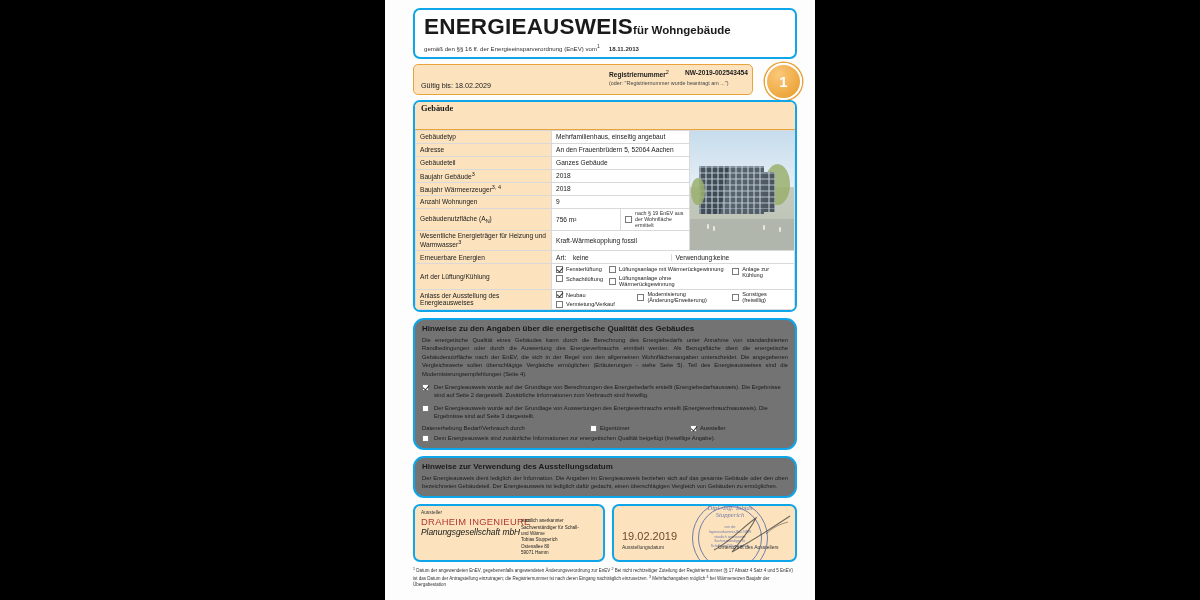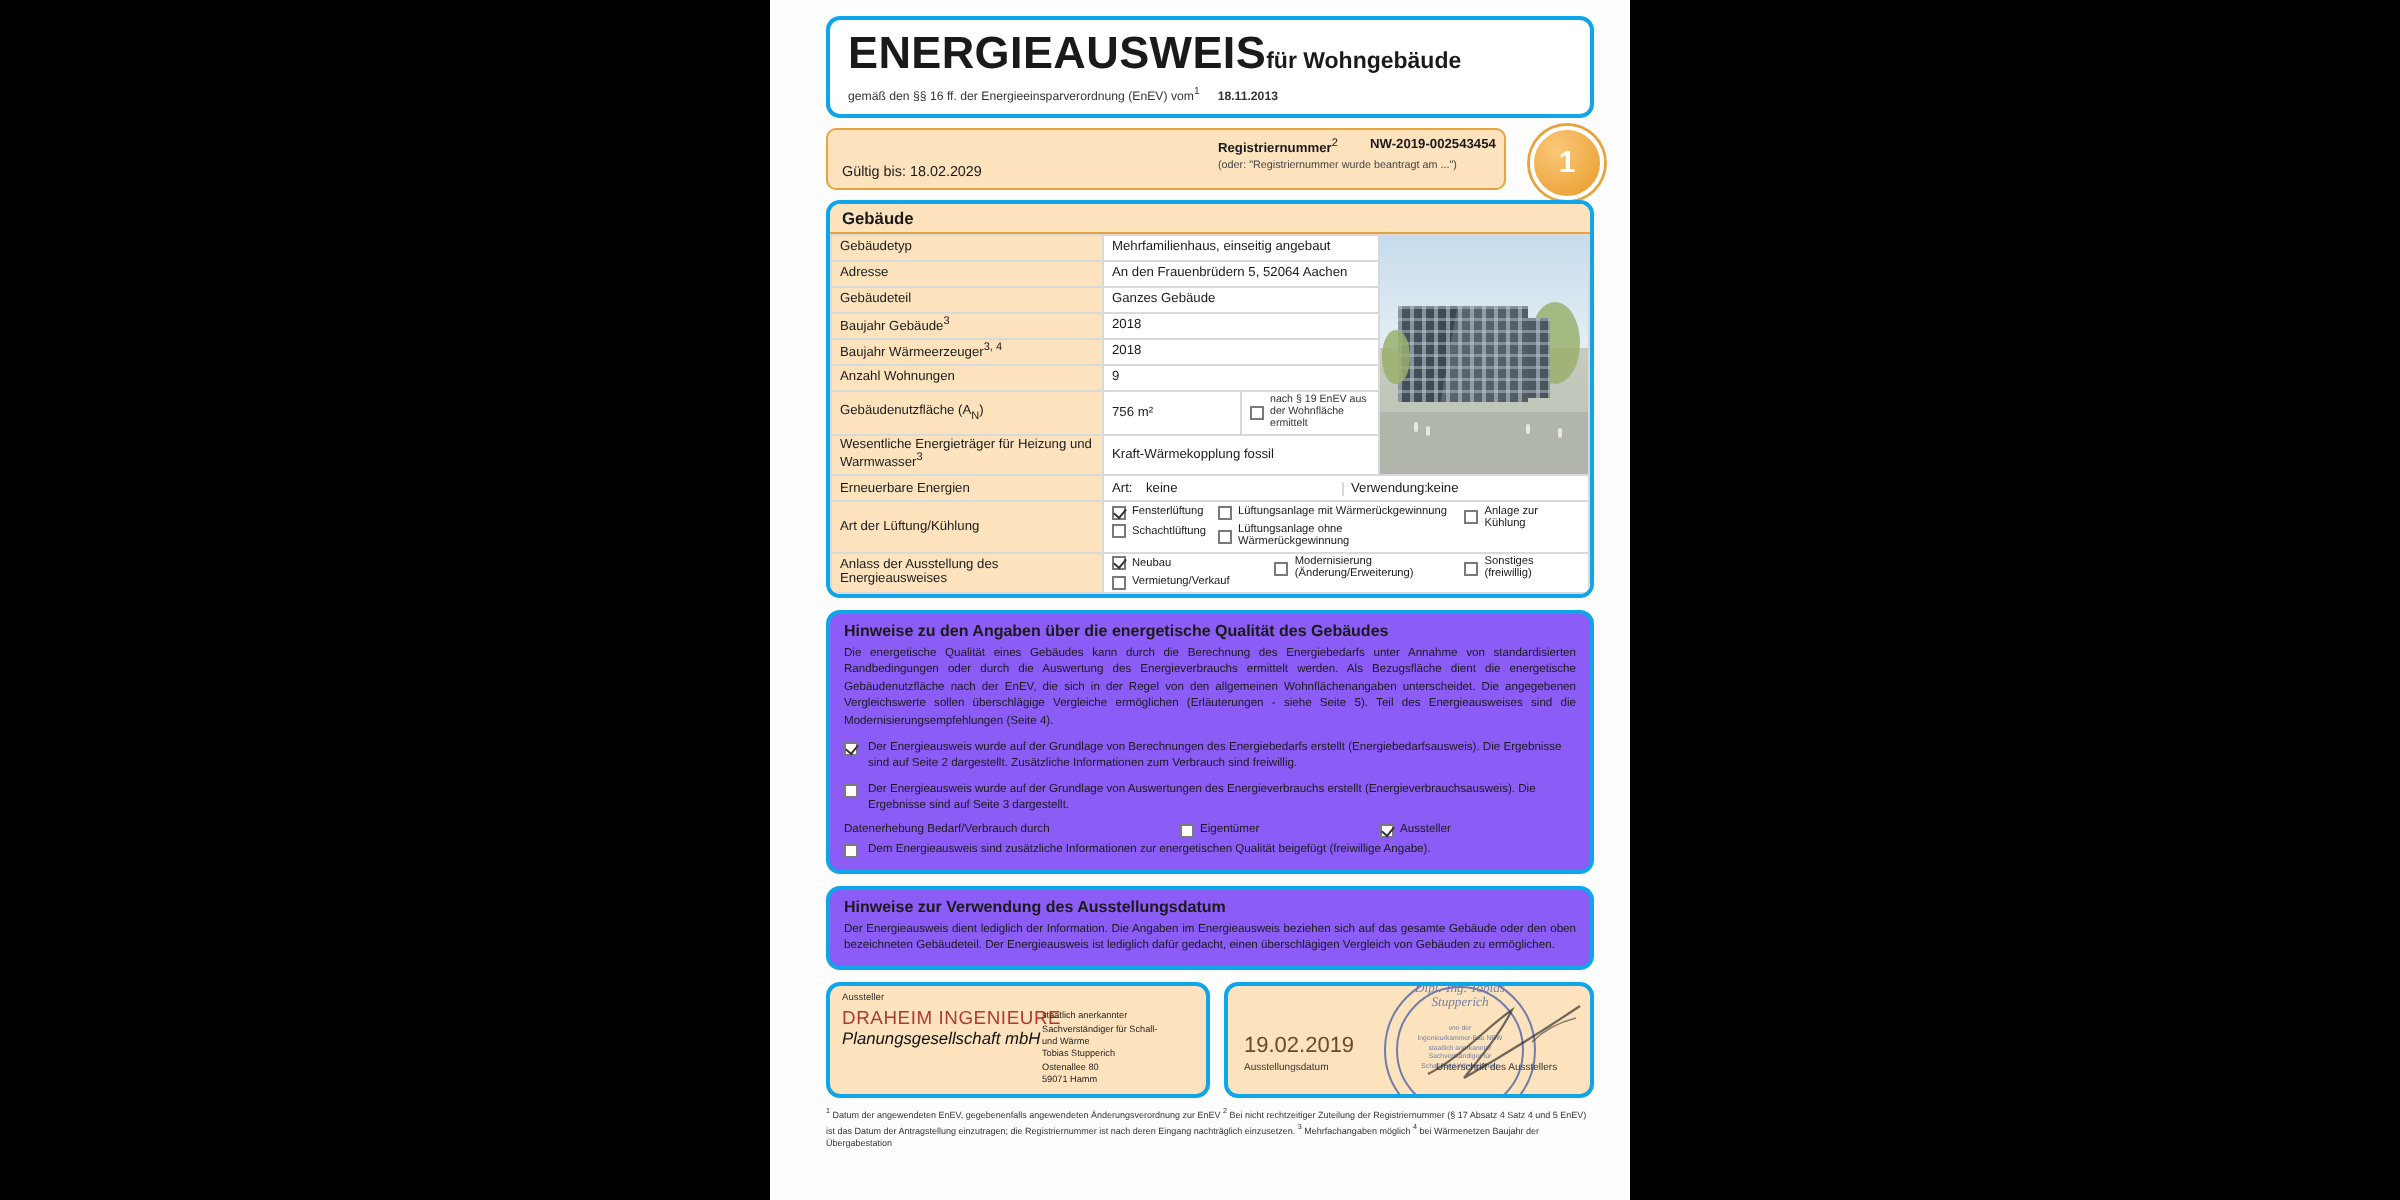--- a/index.html
+++ b/index.html
@@ -15,21 +15,21 @@
     background:#fdfdfd;
   }
   .sheet{position:absolute;left:28px;top:8px;width:384px;}
 
   
   .obox{
     border:2px solid #0ea5e9;border-radius:7px;background:#fff;
     box-sizing:border-box;
   }
   .tint{background:#FCE3BE;}
-  .tint2{background:#8b5cf6;}
+  .tint2{background:#737373;border-radius:11px;}
 
   
   .title-box{padding:6px 9px 5px 9px;margin-bottom:5px;}
   .t-main{font-size:22.5px;font-weight:bold;letter-spacing:.2px;line-height:1;}
   .t-main .sub{font-size:11.5px;font-weight:bold;letter-spacing:0;}
   .t-law{font-size:6.1px;color:#333;margin-top:4px;}
   .t-law .date{font-weight:bold;margin-left:9px;}
 
   
   .reg-wrap{position:relative;margin-bottom:5px;height:31px;}
@@ -47,22 +47,23 @@
     position:absolute;left:352px;top:-1px;width:33px;height:33px;border-radius:50%;
     background:radial-gradient(circle at 35% 30%,#FBC87A,#E79A26);
     border:2px solid #fff;box-shadow:0 0 0 1.5px #E8A33D;
     color:#fff;font-size:15px;font-weight:bold;
     display:flex;align-items:center;justify-content:center;
   }
 
   
   .gb{position:relative;margin-bottom:6px;padding:0;overflow:hidden;}
   .gb-head{
-    background:#FCE3BE;font-size:8.4px;font-weight:bold;padding:2px 6px 2px 6px;
+    background:#FCE3BE;font-size:8.4px;font-weight:bold;padding:2px 6px 16px 6px;
     border-bottom:1px solid #E8A33D;
+    font-family:Liberation Serif, serif;
   }
   table.grid{border-collapse:collapse;width:100%;table-layout:fixed;}
   table.grid td{
     border:1px solid #D9D9D9;font-size:6.6px;padding:1.5px 4px;
     vertical-align:middle;height:9px;
   }
   td.lbl{width:127px;background:#FCE3BE;font-size:7.1px;}
   td.val{background:#fff;}
   .photo-cell{width:104px;padding:0 !important;border:1px solid #D9D9D9;vertical-align:top;}
   .photo{

